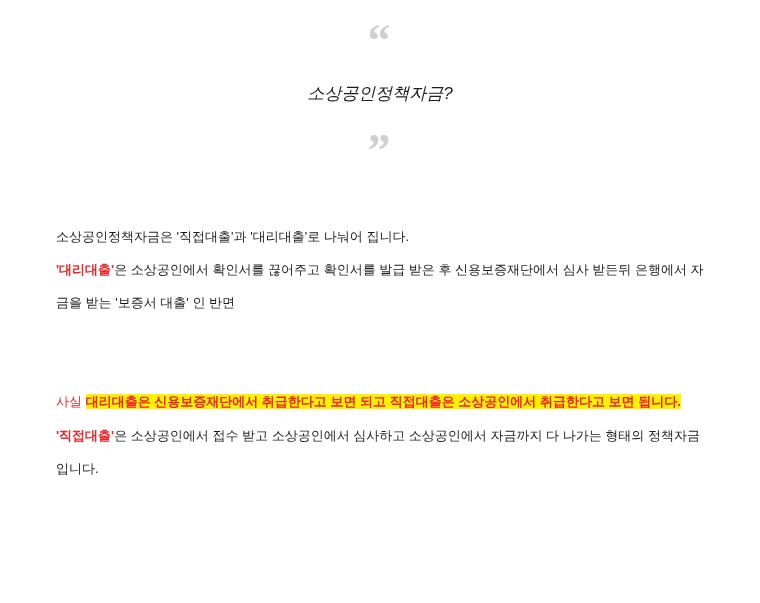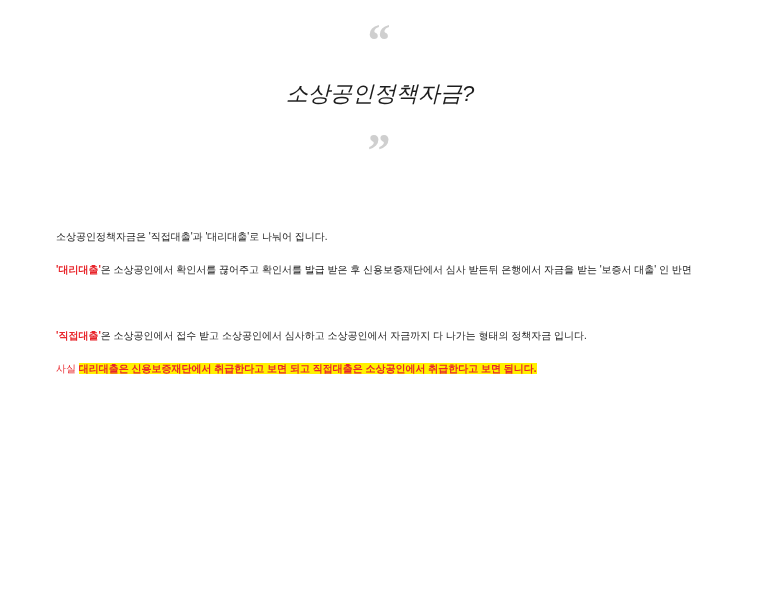--- a/index.html
+++ b/index.html
@@ -36,34 +36,34 @@
     height: 34px;
   }
   .quote-mark.open {
     margin-bottom: 24px;
   }
   .quote-mark.close {
     margin-top: 16px;
   }
   .quote-lines {
     font-style: italic;
-    font-size: 22px;
+    font-size: 17px;
     line-height: 36px;
     color: #1d1d1d;
     font-family: "Liberation Sans", sans-serif;
   }
   .quote-line {
     display: block;
   }
 
   
   .body-copy {
     padding: 0 56px 0 56px;
     margin-top: 58px;
-    font-size: 10px;
+    font-size: 13px;
     line-height: 33px;
     color: #1a1a1a;
   }
   .para {
     margin: 0 0 0 0;
   }
   .para + .para {
     margin-top: 0;
   }
   .spacer-para {
@@ -104,23 +104,23 @@
     <p class="para">
       <span>소상공인정책자금은 '직접대출'과 '대리대출'로 나눠어 집니다.</span>
     </p>
 
     <p class="para">
       <span class="hl-red">'대리대출'</span><span>은 소상공인에서 확인서를 끊어주고 확인서를 발급 받은 후 신용보증재단에서 심사 받든뒤 은행에서 자금을 받는 '보증서 대출' 인 반면</span>
     </p>
 
     <div class="spacer-para"></div>
 
+    <p class="para final-para">
+      <span class="lead-plain">사실 </span><span class="mark-yellow">대리대출은 신용보증재단에서 취급한다고 보면 되고 직접대출은 소상공인에서 취급한다고 보면 됩니다.</span>
+    </p>
+
     <p class="para">
       <span class="hl-red">'직접대출'</span><span>은 소상공인에서 접수 받고 소상공인에서 심사하고 소상공인에서 자금까지 다 나가는 형태의 정책자금 입니다.</span>
-    </p>
-
-    <p class="para final-para">
-      <span class="lead-plain">사실 </span><span class="mark-yellow">대리대출은 신용보증재단에서 취급한다고 보면 되고 직접대출은 소상공인에서 취급한다고 보면 됩니다.</span>
     </p>
 
   </section>
 
 </div>
 
 </body></html>

